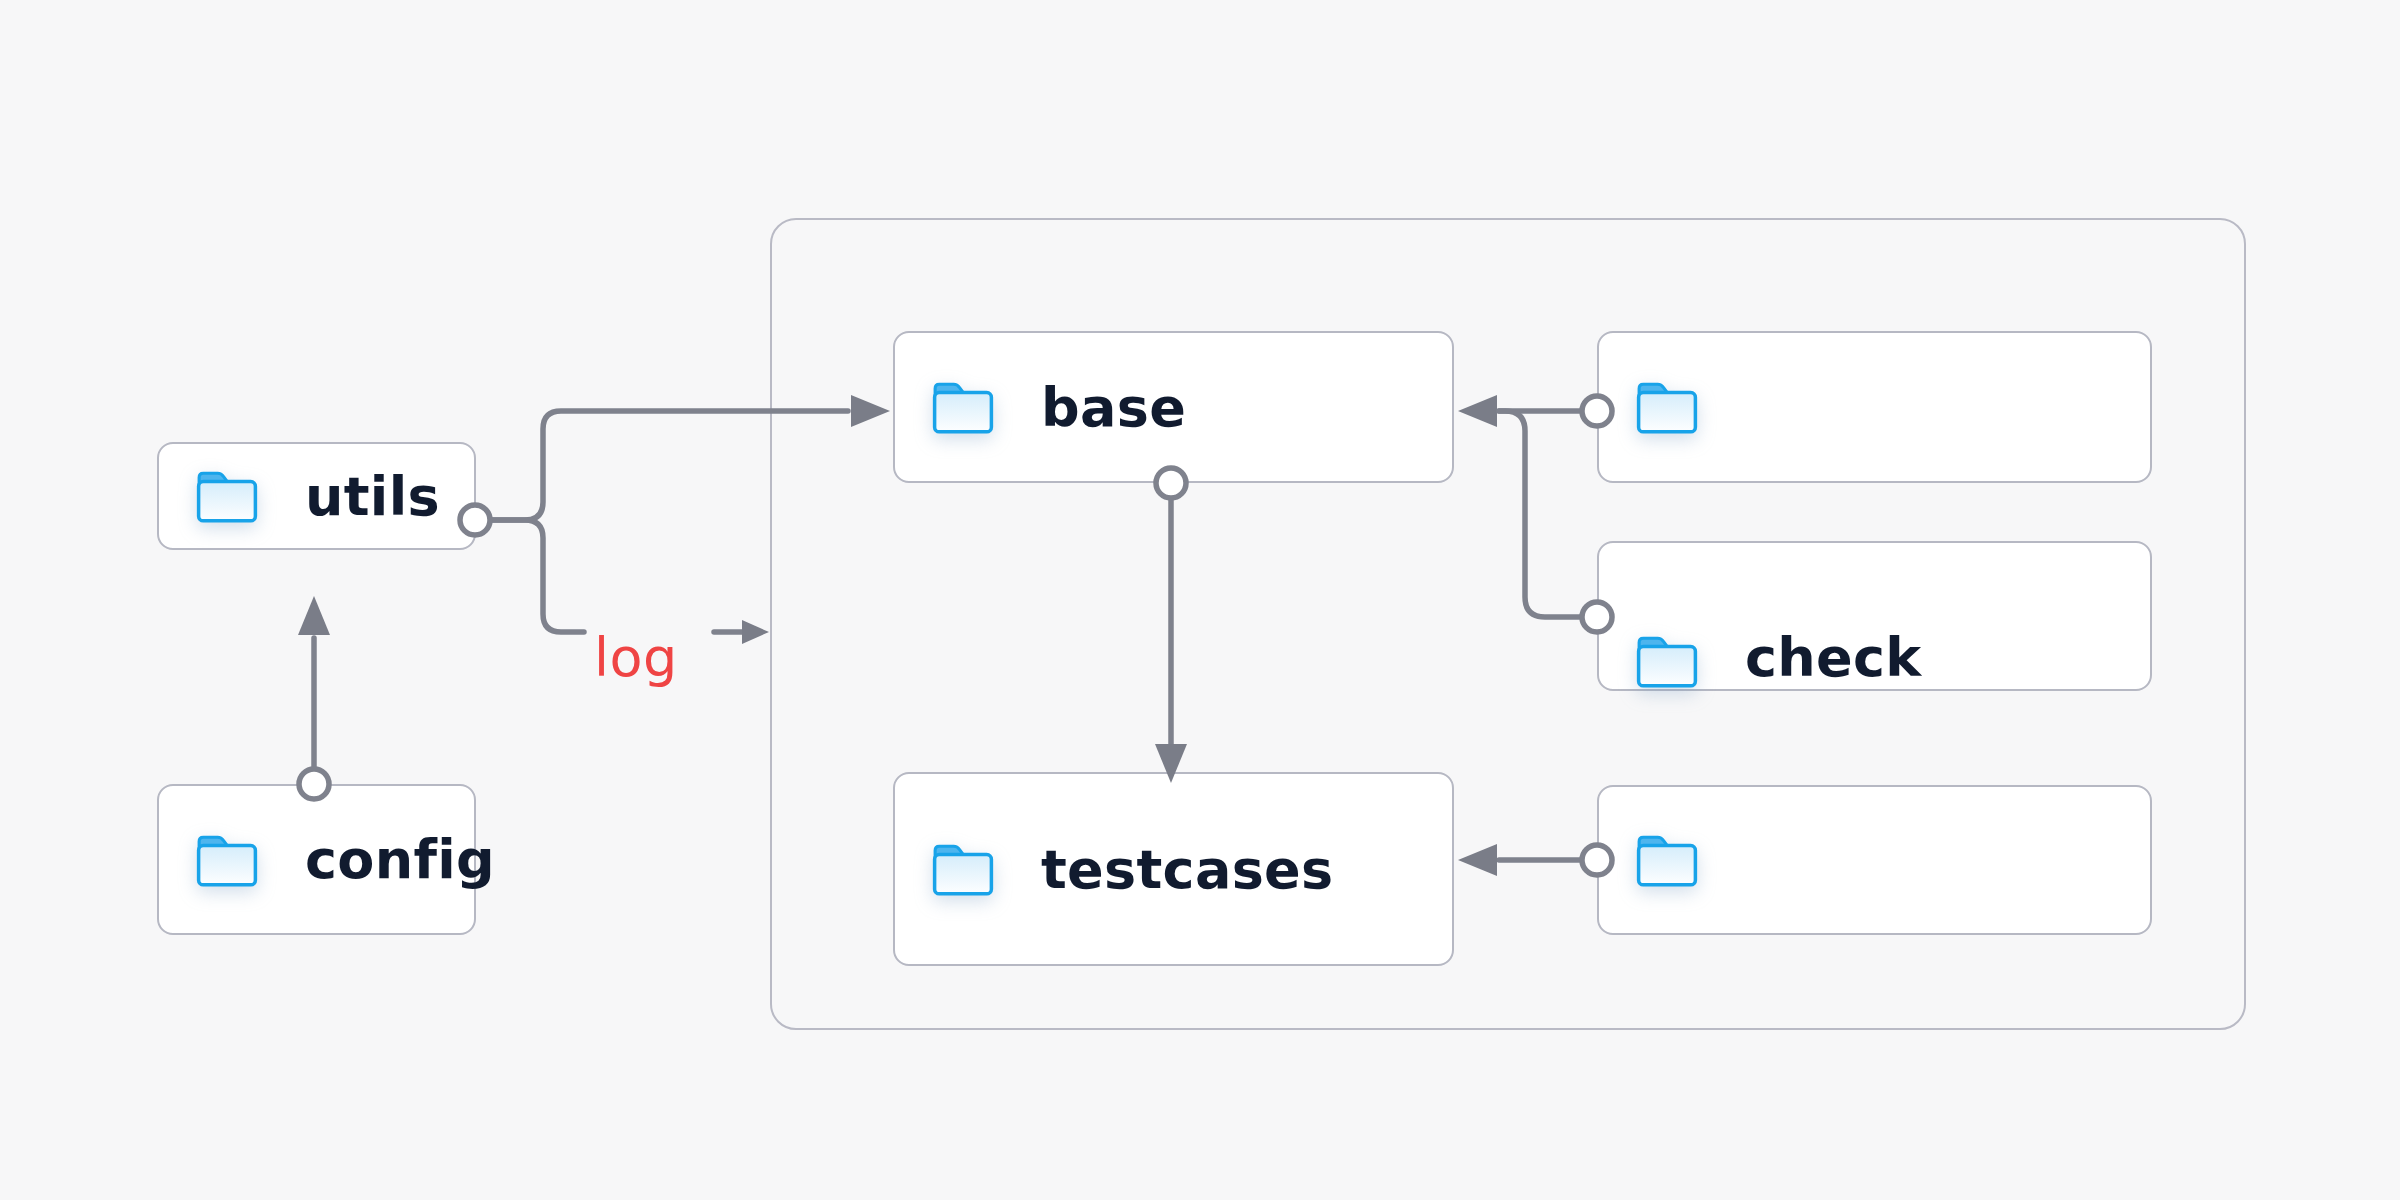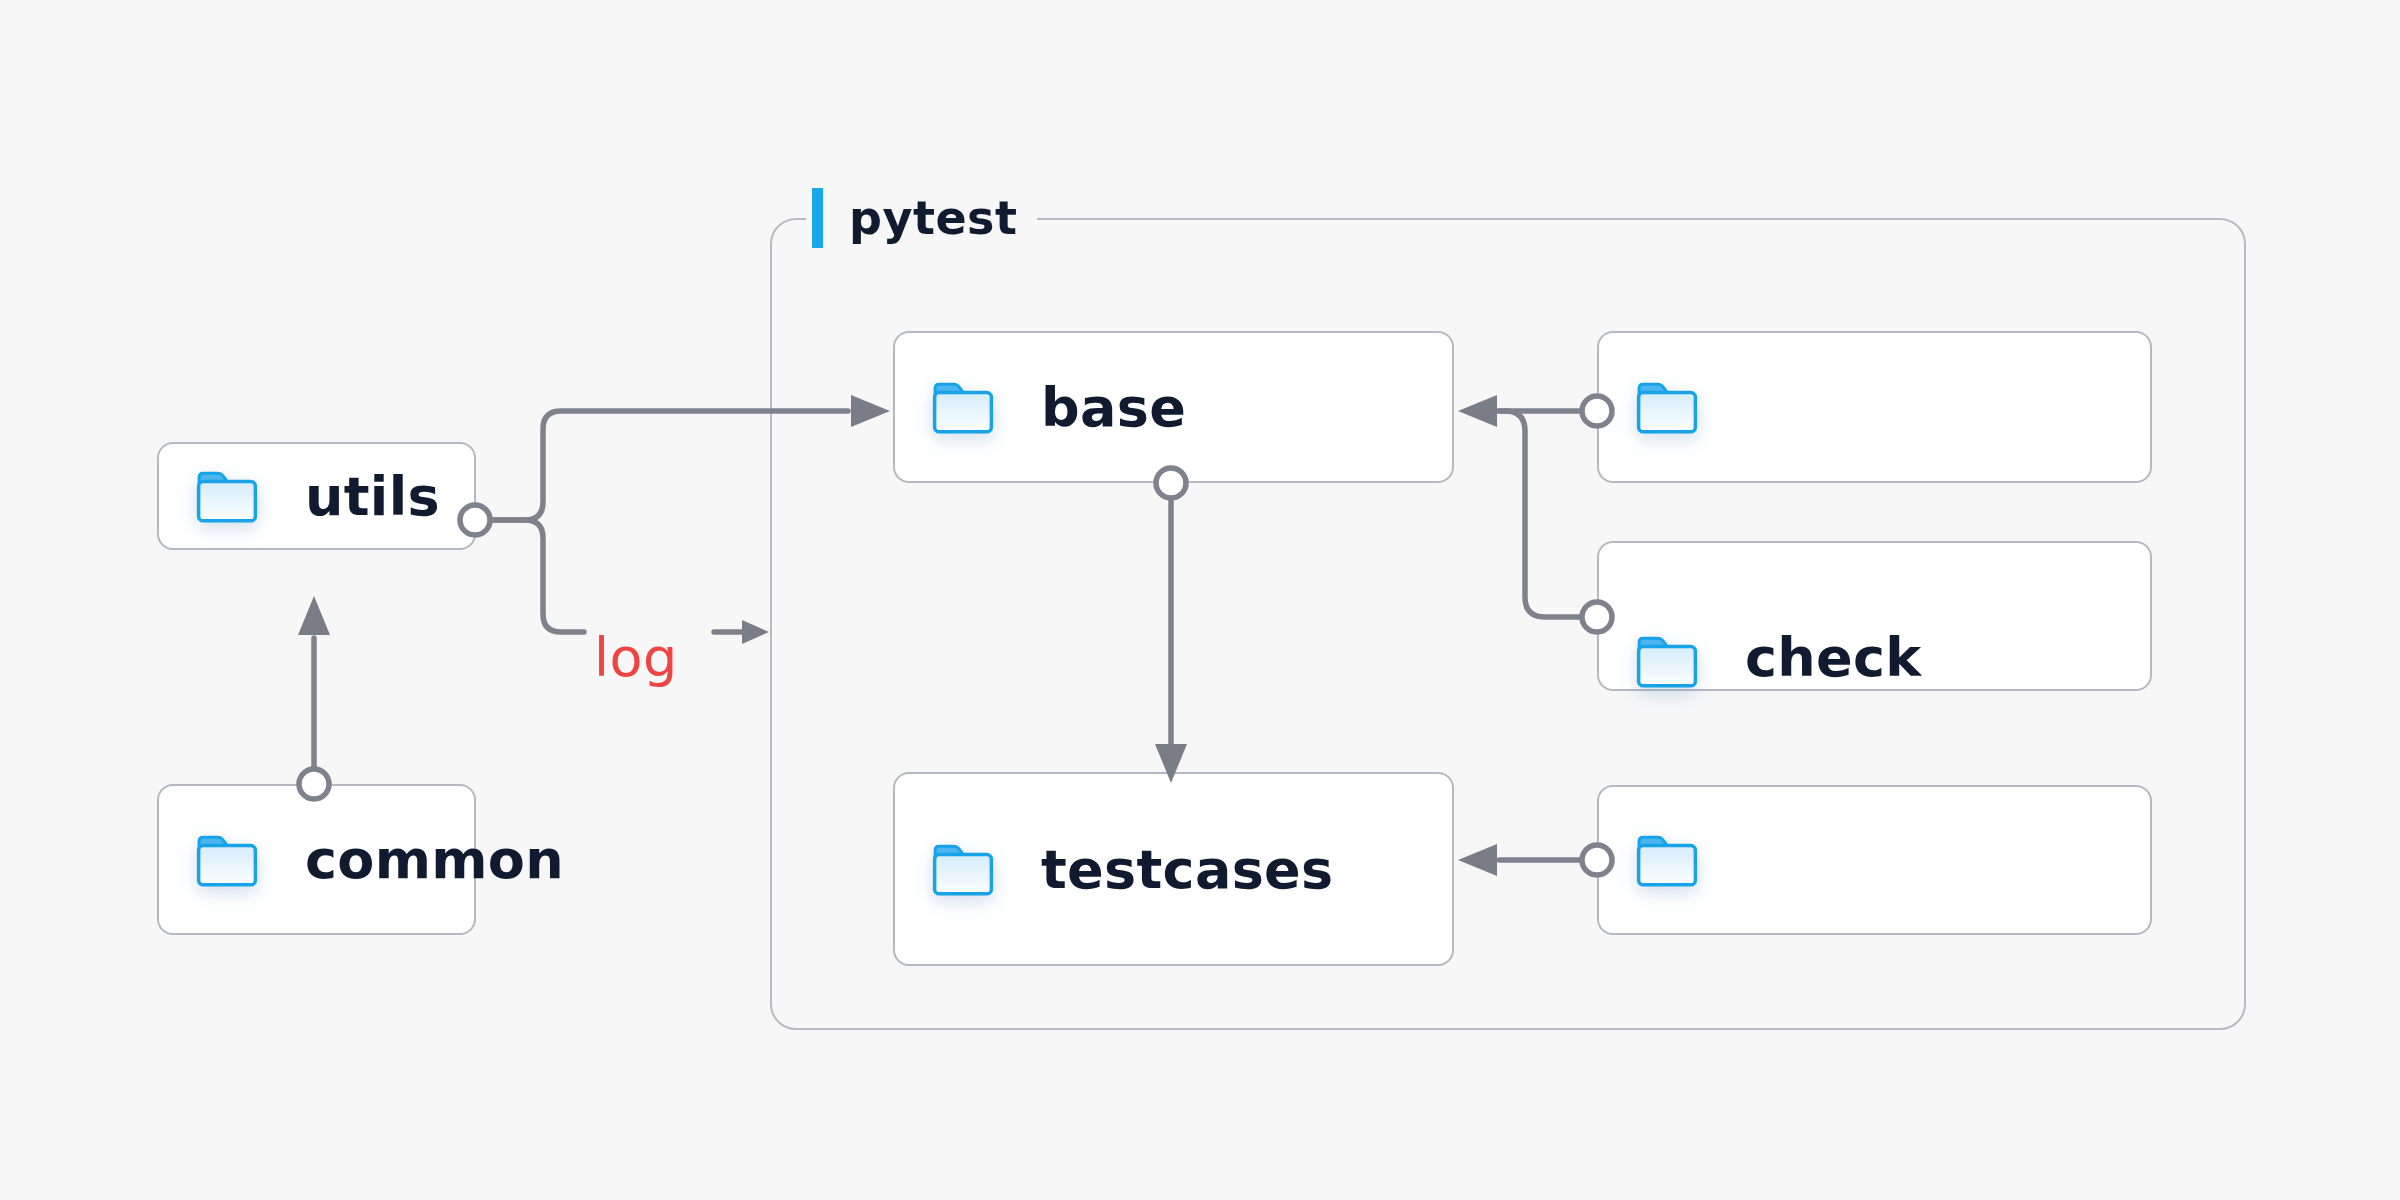--- a/index.html
+++ b/index.html
@@ -123,39 +123,35 @@
   <svg width="0" height="0" style="position:absolute" aria-hidden="true">
     <defs>
       <linearGradient id="folderGrad" x1="0" y1="0" x2="0" y2="1">
         <stop offset="0" stop-color="#d5edfb"></stop>
         <stop offset="1" stop-color="#fdfeff"></stop>
       </linearGradient>
     </defs>
   </svg>
 
   <div class="group-box"></div>
-  <div class="group-label">
-    <div class="accent-bar"></div>
-    <div class="group-title">pytest</div>
-  </div>
 
   <div class="node" id="node-utils">
     <svg class="folder" viewBox="0 0 62 54">
       <path class="tab" d="M4 15 V9 Q4 5 8 5 H22 Q25.5 5 27.5 8 L32 14 L4 15 Z"></path>
       <rect class="body" x="3.5" y="13" width="55" height="38" rx="4.5"></rect>
     </svg>
     <span class="label">utils</span>
   </div>
 
   <div class="node" id="node-config">
     <svg class="folder" viewBox="0 0 62 54">
       <path class="tab" d="M4 15 V9 Q4 5 8 5 H22 Q25.5 5 27.5 8 L32 14 L4 15 Z"></path>
       <rect class="body" x="3.5" y="13" width="55" height="38" rx="4.5"></rect>
     </svg>
-    <span class="label">common</span>
+    <span class="label">config</span>
   </div>
 
   <div class="node" id="node-base">
     <svg class="folder" viewBox="0 0 62 54">
       <path class="tab" d="M4 15 V9 Q4 5 8 5 H22 Q25.5 5 27.5 8 L32 14 L4 15 Z"></path>
       <rect class="body" x="3.5" y="13" width="55" height="38" rx="4.5"></rect>
     </svg>
     <span class="label">base</span>
   </div>
 

